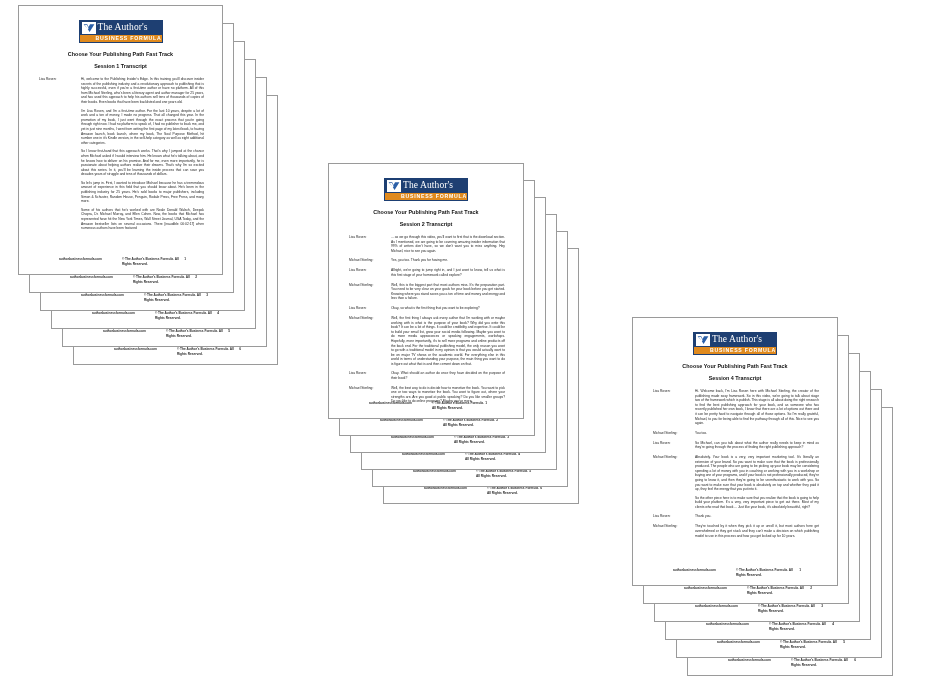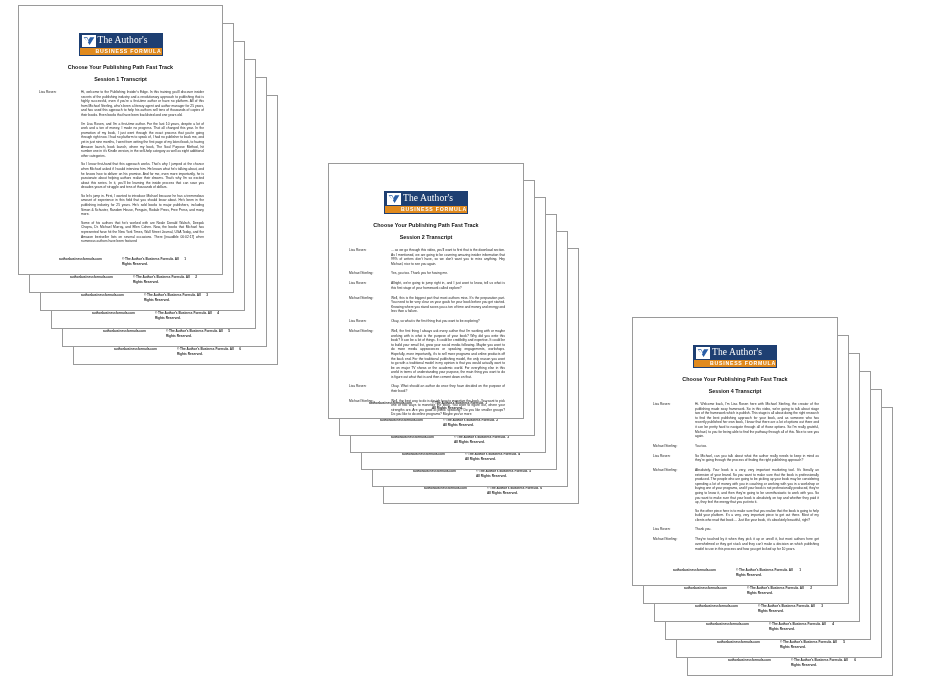--- a/index.html
+++ b/index.html
@@ -42,21 +42,21 @@
     inset: 0;
     padding: 8px 14px 0 14px;
     display: flex;
     flex-direction: column;
   }
 
   
   .logo-wrap {
     display: flex;
     justify-content: center;
-    margin-top: 19px;
+    margin-top: 6px;
     margin-bottom: 7px;
   }
   .logo {
     width: 84px;
     display: flex;
     flex-direction: column;
     border: 1px solid #1d3f73;
   }
   .logo-top {
     background: #1e3f72;

